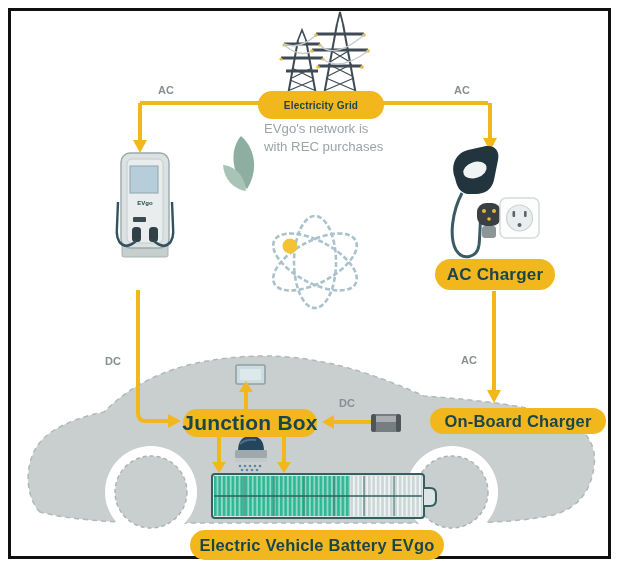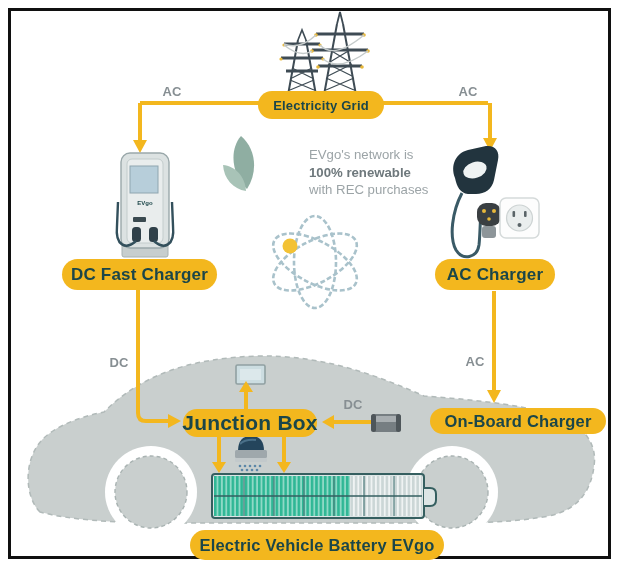--- a/index.html
+++ b/index.html
@@ -10,39 +10,39 @@
   .frame{
     position:absolute;left:8px;top:8px;width:603px;height:551px;
     border:3px solid #101010;background:#ffffff;box-sizing:border-box;
   }
   svg.art{position:absolute;left:0;top:0;}
   .pill{
     position:absolute;display:flex;align-items:center;justify-content:center;
     background:#F3B71E;color:#1B4649;font-weight:700;border-radius:16px;
     white-space:nowrap;letter-spacing:.2px;
   }
-  #pill-grid {left:258px;top:91px;width:126px;height:28px;font-size:13px;}
+  #pill-grid {left:258px;top:91px;width:126px;height:28px;font-size:10px;}
   #pill-dcfc {left:62px;top:259px;width:155px;height:31px;font-size:17px;}
   #pill-acc  {left:435px;top:259px;width:120px;height:31px;font-size:17px;}
   #pill-load {left:212px;top:328px;width:71px;height:29px;font-size:16px;}
   #pill-jb   {left:183px;top:409px;width:134px;height:28px;font-size:21px;}
   #pill-obc  {left:430px;top:408px;width:176px;height:26px;font-size:16.5px;}
   #pill-evbp {left:190px;top:530px;width:254px;height:30px;font-size:16.5px;}
   .flow-label{
-    position:absolute;color:#878F93;font-size:13px;font-weight:600;
-    width:28px;text-align:center;
+    position:absolute;color:#878F93;font-size:11px;font-weight:600;
+    width:28px;
   }
   #lbl-ac-tl{left:158px;top:84px;}
   #lbl-ac-tr{left:454px;top:84px;}
   #lbl-dc-l {left:105px;top:355px;}
   #lbl-ac-r {left:461px;top:354px;}
   #lbl-dc-m {left:339px;top:397px;}
   .note{
-    position:absolute;left:264px;top:146px;width:150px;
-    font-size:13.2px;line-height:17.5px;color:#9CA4A7;margin-left:45px;
+    position:absolute;left:264px;top:120px;width:150px;
+    font-size:13.2px;line-height:17.5px;color:#9CA4A7;
   }
   .note .strong{font-weight:700;color:#6E787C;}
 </style>
 </head>
 <body>
 
 <div class="stage">
   <div class="frame"></div>
 
   <svg class="art" width="625" height="574" viewBox="0 0 625 574">
@@ -209,30 +209,28 @@
     </g>
     <polygon fill="#F3B71E" points="168,414 168,428 181,421"></polygon>
     <polygon fill="#F3B71E" points="487,390 501,390 494,403"></polygon>
     <polygon fill="#F3B71E" points="334,415 334,429 322,422"></polygon>
     <polygon fill="#F3B71E" points="239,392 253,392 246,381"></polygon>
     <polygon fill="#F3B71E" points="212,462 226,462 219,473"></polygon>
     <polygon fill="#F3B71E" points="277,462 291,462 284,473"></polygon>
   </svg>
 
   <div class="pill" id="pill-grid">Electricity Grid</div>
-  <div class="pill" id="pill-dcfc">DC Fast Charger</div>
   <div class="pill" id="pill-acc">AC Charger</div>
   <div class="pill" id="pill-jb">Junction Box</div>
   <div class="pill" id="pill-obc">On-Board Charger</div>
   <div class="pill" id="pill-evbp">Electric Vehicle Battery EVgo</div>
 
   <div class="flow-label" id="lbl-ac-tl">AC</div>
   <div class="flow-label" id="lbl-ac-tr">AC</div>
   <div class="flow-label" id="lbl-dc-l">DC</div>
   <div class="flow-label" id="lbl-ac-r">AC</div>
   <div class="flow-label" id="lbl-dc-m">DC</div>
 
   <div class="note">
     <div>EVgo's network is</div>
-    <div class="strong">100% renewable</div>
     <div>with REC purchases</div>
   </div>
 </div>
 
 </body></html>

